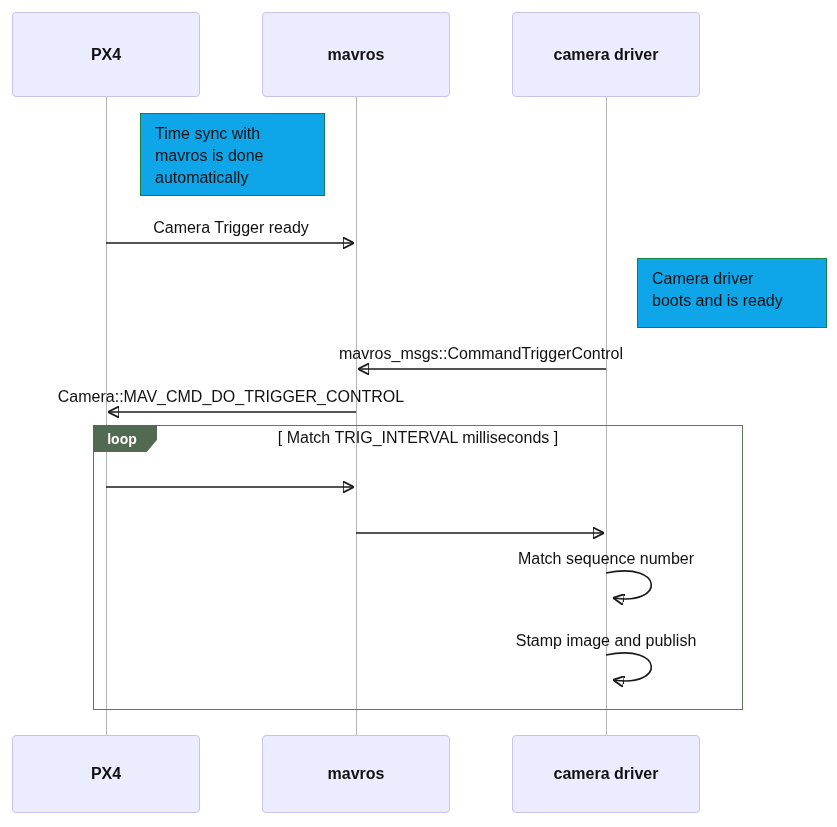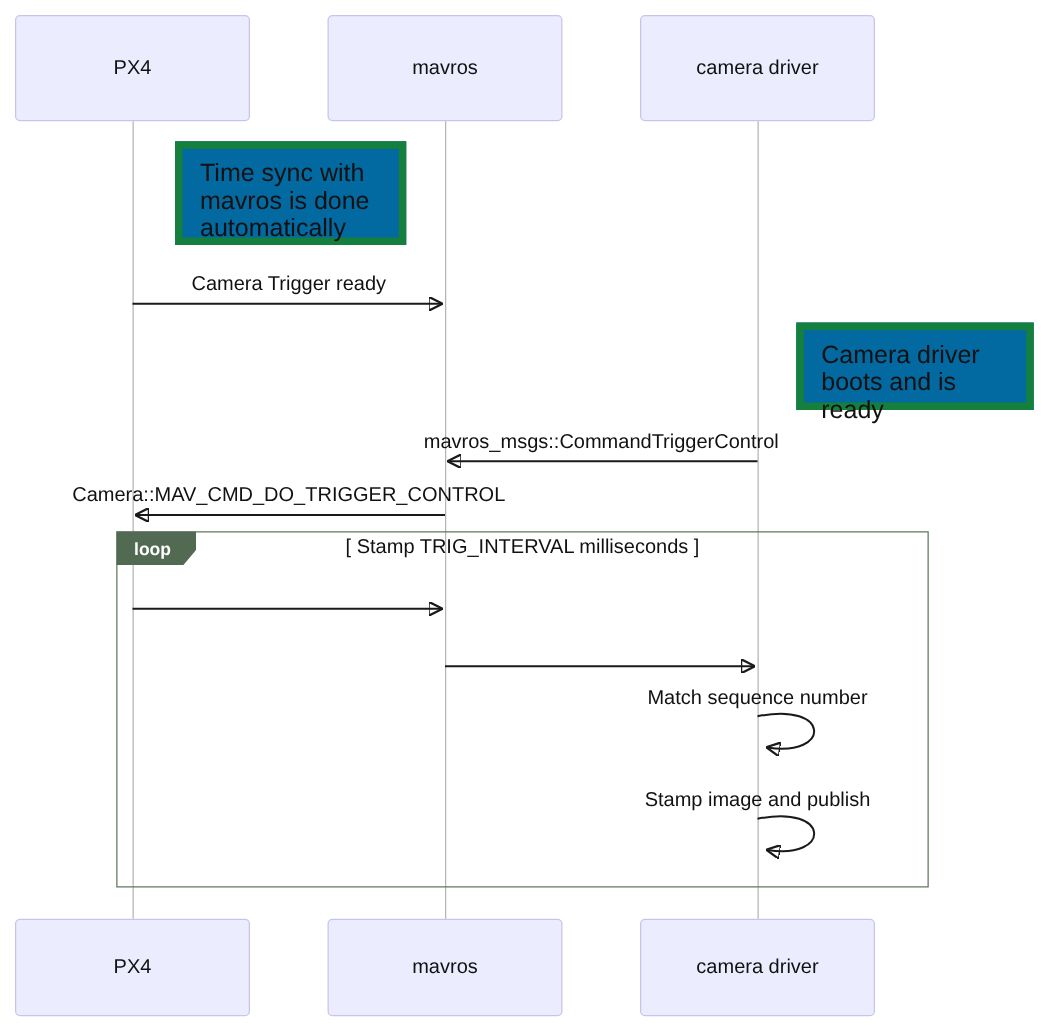--- a/index.html
+++ b/index.html
@@ -26,28 +26,29 @@
     position: absolute;
     width: 188px;
     background: #ECECFF;
     border: 1px solid #C9C3EA;
     border-radius: 4px;
     display: flex;
     align-items: center;
     justify-content: center;
     font-size: 16px;
     z-index: 4;
+    font-weight: bold;
   }
   .actor.top { top: 12px; height: 85px; }
   .actor.bottom { top: 735px; height: 78px; }
   .note {
     position: absolute;
-    background: #0369a1;
-    border: 6px solid #15803d;
-    font-size: 20px;
+    background: #0ea5e9;
+    border: 1px solid #15803d;
+    font-size: 16px;
     line-height: 22px;
     padding: 9px 14px;
     white-space: pre-line;
     z-index: 3;
   }
   .msg {
     position: absolute;
     transform: translateX(-50%);
     white-space: nowrap;
     font-size: 16px;
@@ -105,21 +106,21 @@
 <body>
 
 <div class="canvas">
 
   <div class="lifeline" style="left:105.5px"></div>
   <div class="lifeline" style="left:355.5px"></div>
   <div class="lifeline" style="left:605.5px"></div>
 
   <div class="loop-frame"></div>
   <div class="loop-title">loop</div>
-  <div class="loop-cond">[ Stamp TRIG_INTERVAL milliseconds ]</div>
+  <div class="loop-cond">[ Match TRIG_INTERVAL milliseconds ]</div>
 
   <svg class="arrows" width="837" height="827">
     <defs>
       <marker id="arrow" viewBox="0 0 10 10" refX="9" refY="5" markerWidth="7" markerHeight="7" orient="auto">
         <path d="M0,0 L10,5 L0,10 z" fill="#1a1a1a" stroke="none"></path>
       </marker>
     </defs>
     <line x1="106" y1="243" x2="353" y2="243" marker-end="url(#arrow)"></line>
     <line x1="606" y1="369" x2="359" y2="369" marker-end="url(#arrow)"></line>
     <line x1="356" y1="412" x2="109" y2="412" marker-end="url(#arrow)"></line>

